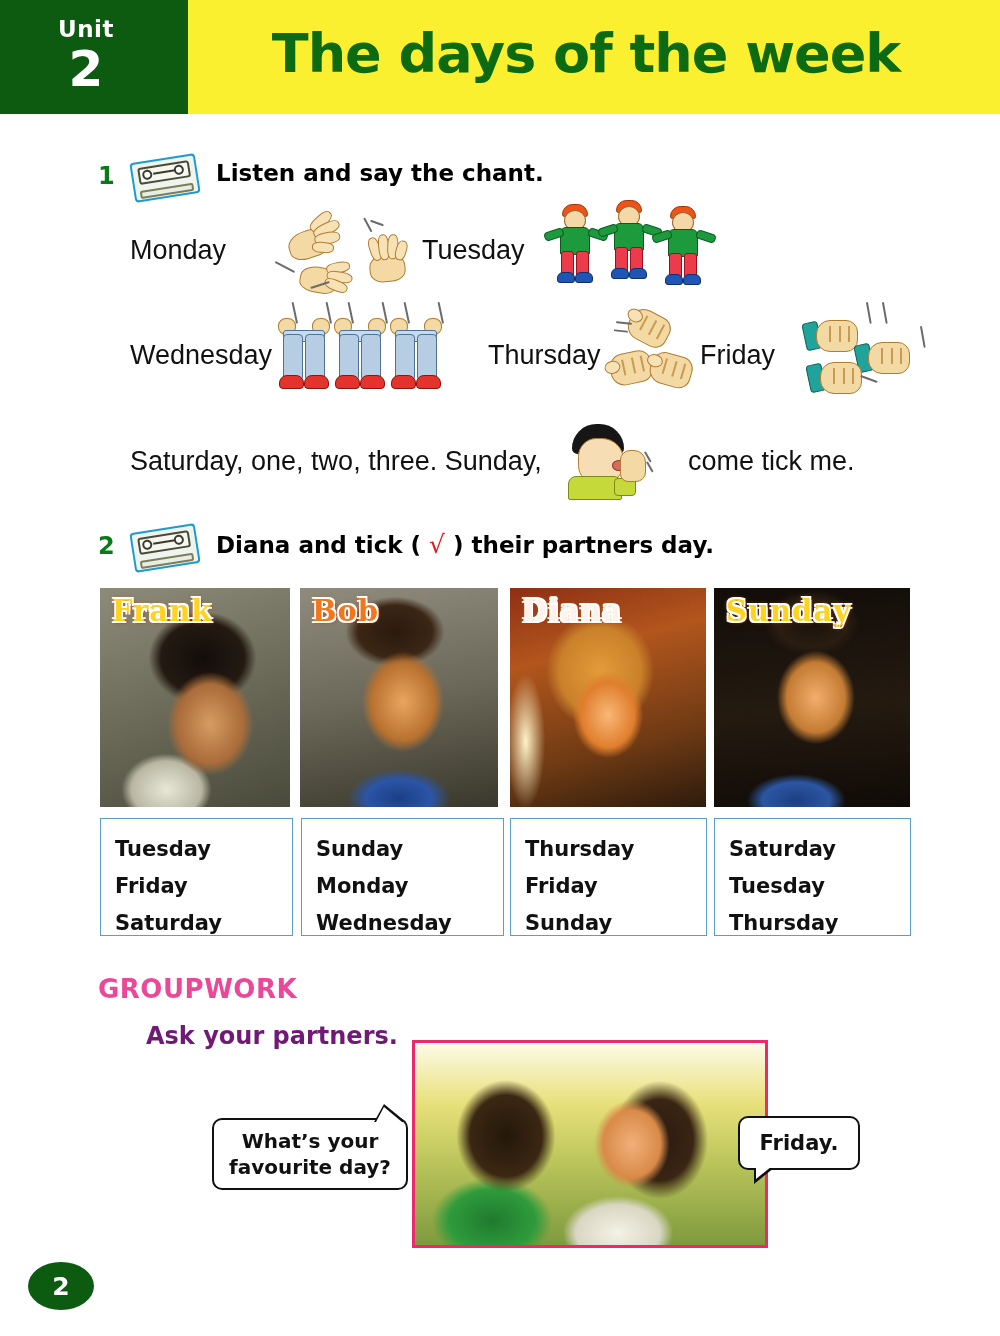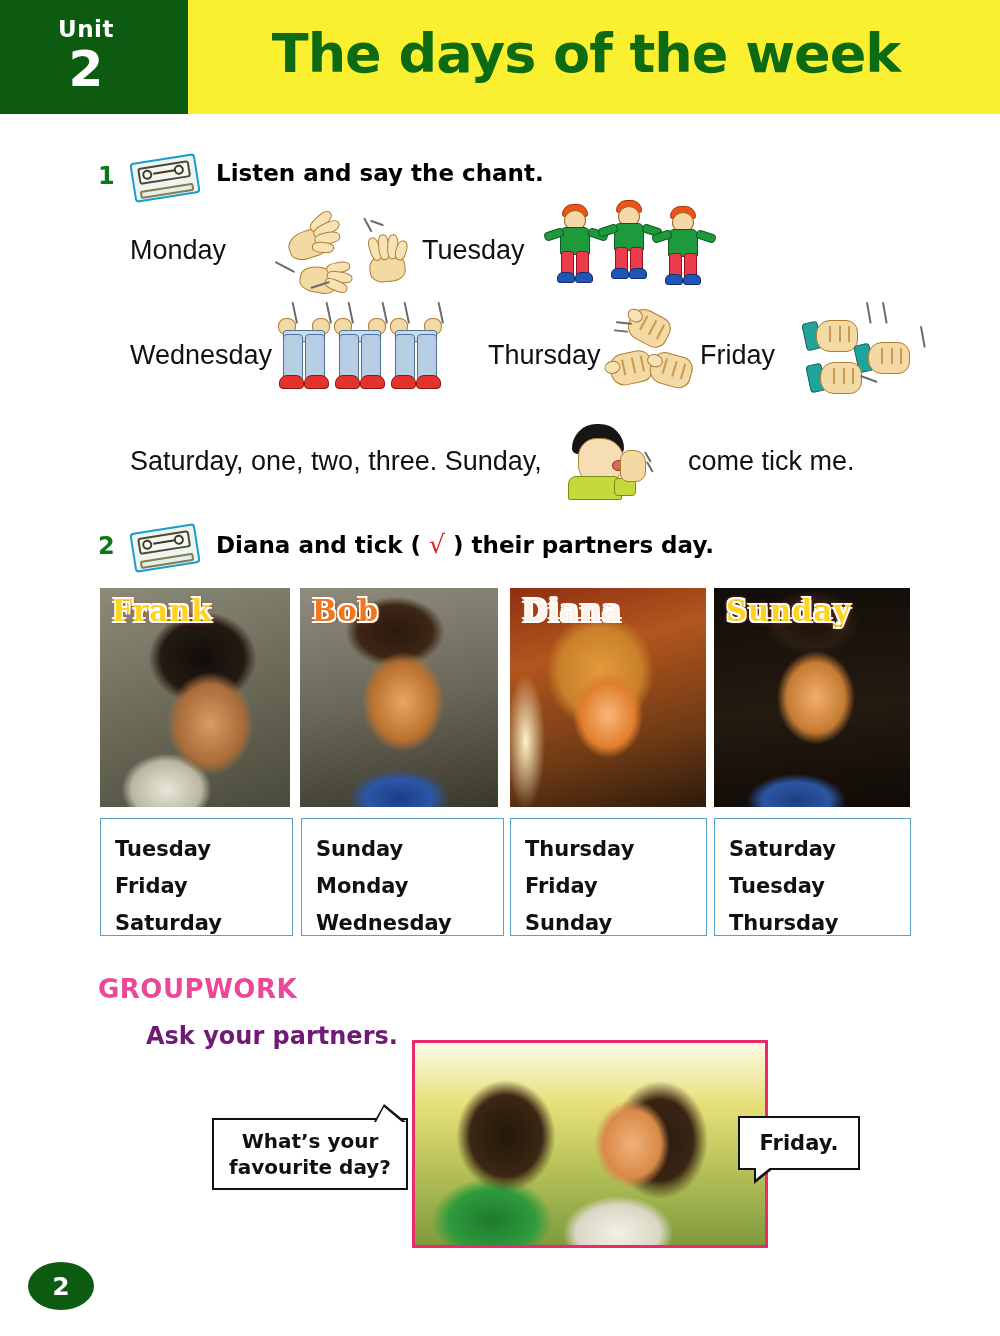--- a/index.html
+++ b/index.html
@@ -161,21 +161,21 @@
     background:
       radial-gradient(ellipse 46px 54px at 62% 50%, #f0b07a 0%, #d98a48 62%, rgba(200,130,70,0) 82%),
       radial-gradient(ellipse 60px 74px at 70% 48%, #2a1a10 0%, #3a2514 55%, rgba(58,37,20,0) 80%),
       radial-gradient(ellipse 62px 70px at 26% 46%, #241709 0%, #3b2713 58%, rgba(59,39,19,0) 80%),
       radial-gradient(ellipse 70px 50px at 22% 88%, #1f7a2e 0%, #2f9b3c 62%, rgba(47,155,60,0) 86%),
       radial-gradient(ellipse 60px 40px at 58% 94%, #f4f2e6 0%, #d9d6c3 70%, rgba(217,214,195,0) 92%),
       linear-gradient(180deg,#fdfbe8 0%,#e8e07a 30%,#b9c45a 60%,#7f9a3e 100%);
   }
   
   .bubble{
-    position:absolute;background:#fff;border:2px solid #111;border-radius:0;
+    position:absolute;background:#fff;border:2px solid #111;border-radius:10px;
     font-family:"DejaVu Sans", sans-serif;font-weight:bold;color:#111;
     display:flex;align-items:center;justify-content:center;text-align:center;
     line-height:26px;box-sizing:border-box;z-index:6;
   }
   .bubble .tail{position:absolute;width:0;height:0;}
   .b1{left:212px;top:1118px;width:196px;height:72px;font-size:20px;padding:4px 8px;}
   .b1 .tail{left:160px;top:-16px;border-left:10px solid transparent;border-right:22px solid transparent;border-bottom:18px solid #111;}
   .b1 .tail2{position:absolute;left:162px;top:-13px;width:0;height:0;border-left:8px solid transparent;border-right:18px solid transparent;border-bottom:15px solid #fff;}
   .b2{left:738px;top:1116px;width:122px;height:54px;font-size:21px;}
   .b2 .tail{left:14px;top:50px;border-top:16px solid #111;border-right:20px solid transparent;}

